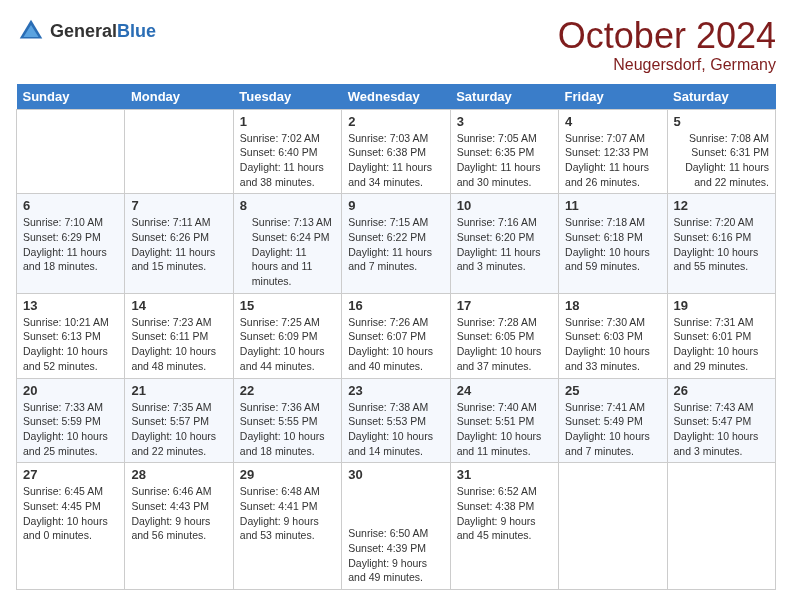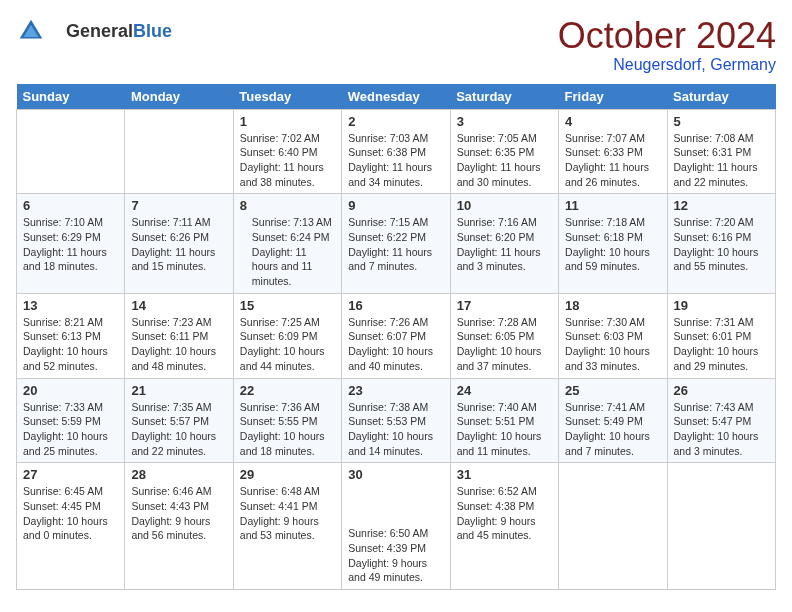--- a/index.html
+++ b/index.html
@@ -12,21 +12,21 @@
     }
     .header {
       display: flex;
       justify-content: space-between;
       align-items: flex-start;
       margin-bottom: 10px;
     }
     .logo {
       display: flex;
       align-items: center;
-      gap: 20px;
+      gap: 4px;
     }
     .logo-text-general {
       font-size: 18px;
       font-weight: bold;
       color: #333;
     }
     .logo-text-blue {
       font-size: 18px;
       font-weight: bold;
       color: #2a6db5;
@@ -39,21 +39,21 @@
       text-align: right;
     }
     .month-title {
       font-size: 36px;
       font-weight: normal;
       color: #7f1d1d;
       line-height: 1.1;
     }
     .location-title {
       font-size: 16px;
-      color: #1d4ed8;
+      color: #7f1d1d;
     }
     table {
       width: 100%;
       border-collapse: collapse;
       table-layout: fixed;
     }
     th {
       background-color: #3a7dc9;
       color: white;
       text-align: left;
@@ -138,26 +138,26 @@
         </td>
         <td>
           <div class="day-num">3</div>
           <div class="cell-text" style="white-space: pre-line;">Sunrise: 7:05 AM
 Sunset: 6:35 PM
 Daylight: 11 hours and 30 minutes.</div>
         </td>
         <td>
           <div class="day-num">4</div>
           <div class="cell-text" style="white-space: pre-line;">Sunrise: 7:07 AM
-Sunset: 6:33 PM
+Sunset: 12:33 PM
 Daylight: 11 hours and 26 minutes.</div>
         </td>
         <td>
           <div class="day-num">5</div>
-          <div class="cell-text" style="white-space: pre-line;">Sunrise: 7:08 AM
+          <div class="cell-text" style="white-space: pre-line; text-align: right;">Sunrise: 7:08 AM
 Sunset: 6:31 PM
 Daylight: 11 hours and 22 minutes.</div>
         </td>
       </tr>
       <tr>
         <td>
           <div class="day-num">6</div>
           <div class="cell-text" style="white-space: pre-line;">Sunrise: 7:10 AM
 Sunset: 6:29 PM
 Daylight: 11 hours and 18 minutes.</div>
@@ -195,21 +195,21 @@
         <td>
           <div class="day-num">12</div>
           <div class="cell-text" style="white-space: pre-line;">Sunrise: 7:20 AM
 Sunset: 6:16 PM
 Daylight: 10 hours and 55 minutes.</div>
         </td>
       </tr>
       <tr>
         <td>
           <div class="day-num">13</div>
-          <div class="cell-text" style="white-space: pre-line;">Sunrise: 8:21 AM
+          <div class="cell-text" style="white-space: pre-line;">Sunrise: 10:21 AM
 Sunset: 6:13 PM
 Daylight: 10 hours and 52 minutes.</div>
         </td>
         <td>
           <div class="day-num">14</div>
           <div class="cell-text" style="white-space: pre-line;">Sunrise: 7:23 AM
 Sunset: 6:11 PM
 Daylight: 10 hours and 48 minutes.</div>
         </td>
         <td>

